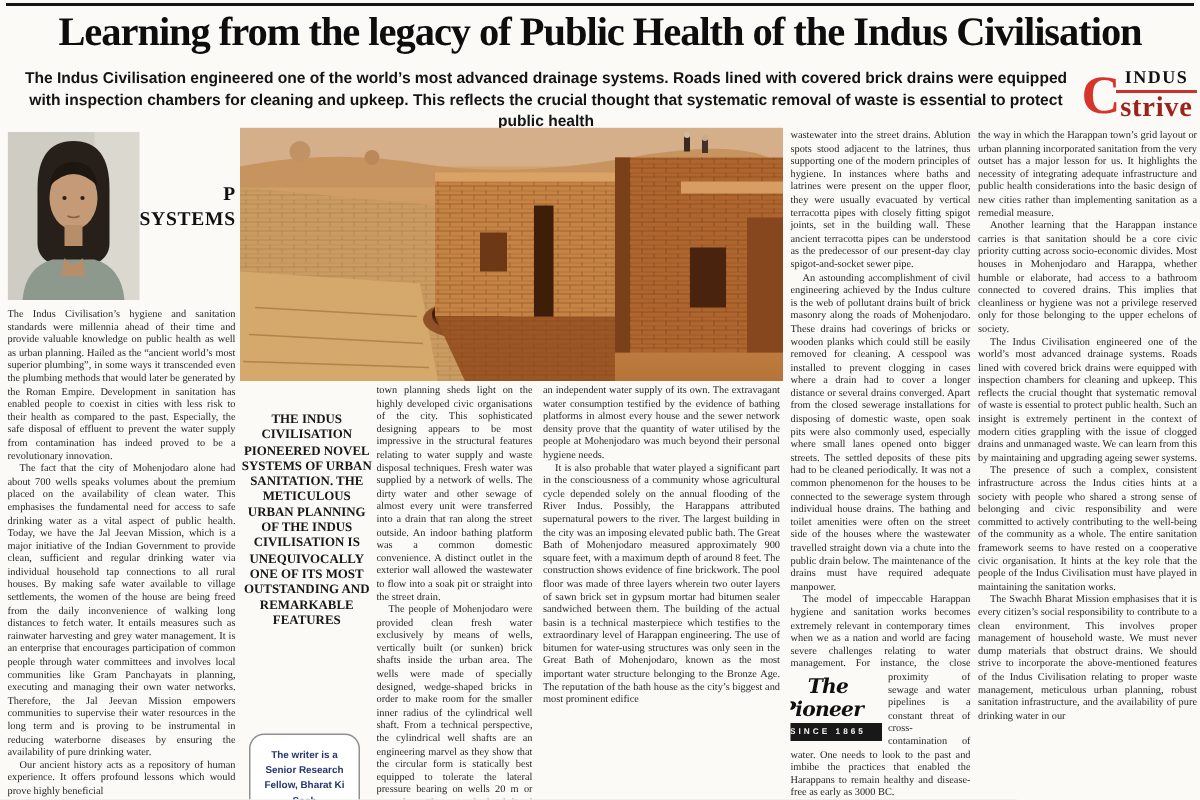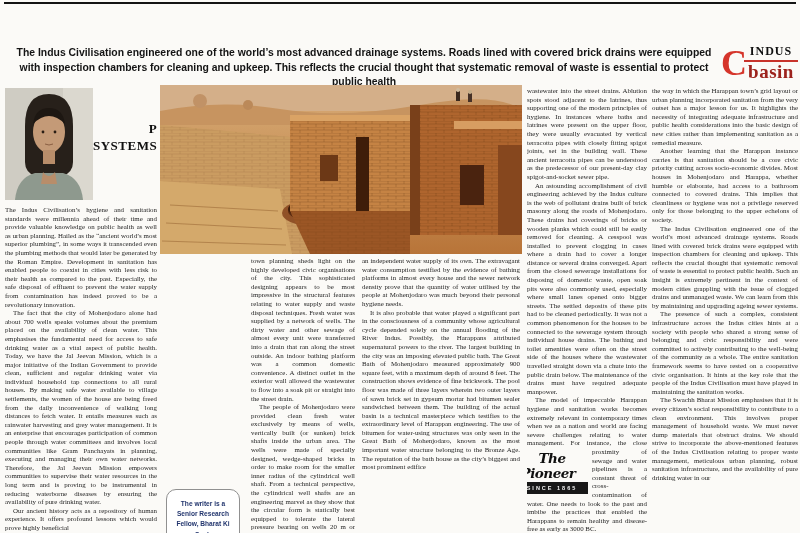--- a/index.html
+++ b/index.html
@@ -55,27 +55,28 @@
   .pioneer-since{display:block;background:#181818;color:#f4f4f4;font-family:"Liberation Sans",sans-serif;
                  font-weight:700;font-size:5.5px;letter-spacing:2px;padding:2px 0 1px;margin-top:1px;}
 </style>
 </head>
 <body>
 
 <div class="page">
 
   <div class="top-rule"></div>
 
+  <h1 class="headline">Learning from the legacy of Public Health of the Indus Civilisation</h1>
 
   <div class="standfirst">The Indus Civilisation engineered one of the world’s most advanced drainage systems. Roads lined with covered brick drains were equipped with inspection chambers for cleaning and upkeep. This reflects the crucial thought that systematic removal of waste is essential to protect public health</div>
 
   <div class="fc-logo">
     <span class="fc-c">C</span>
     <div class="fc-first">INDUS</div>
-    <div class="fc-rest">basin</div>
+    <div class="fc-rest">strive</div>
   </div>
 
   <div class="col col1">
     <div class="author-block">
       <div class="portrait">
         <svg width="88" height="112" viewBox="0 0 88 112" preserveAspectRatio="none" aria-hidden="true">
           <rect x="0" y="0" width="88" height="112" fill="#cfccc3"></rect>
           <rect x="58" y="0" width="30" height="112" fill="#dbd8cf"></rect>
           <path d="M20 38 Q20 6 44 6 Q68 6 68 38 L68 74 Q68 84 58 88 L30 88 Q20 84 20 74 Z" fill="#27201a"></path>
           <ellipse cx="44" cy="44" rx="16" ry="21" fill="#c49a77"></ellipse>
@@ -146,20 +147,21 @@
       <rect x="308" y="8" width="4" height="9" fill="#46322a"></rect>
         <circle cx="310" cy="7" r="2" fill="#cbb austere" opacity="0"></circle>
         <circle cx="310" cy="7" r="2" fill="#cbb693"></circle>
 
       <path d="M130 126 L250 126 L250 169 L150 169 Z" fill="#a05a28"></path>
       <path d="M130 126 L250 126 L250 169 L150 169 Z" fill="url(#bricks)" opacity="0.6"></path>
       <rect width="362" height="169" fill="rgba(90,35,5,0.06)"></rect>
     </svg>
   </div>
 
+  <div class="quote-col">THE INDUS CIVILISATION PIONEERED NOVEL SYSTEMS OF URBAN SANITATION. THE METICULOUS URBAN PLANNING OF THE INDUS CIVILISATION IS UNEQUIVOCALLY ONE OF ITS MOST OUTSTANDING AND REMARKABLE FEATURES</div>
 
   <div class="writer-box">The writer is a Senior Research Fellow, Bharat Ki Soch</div>
 
   <div class="col col2">
     <p>town planning sheds light on the highly developed civic organisations of the city. This sophisticated designing appears to be most impressive in the structural features relating to water supply and waste disposal techniques. Fresh water was supplied by a network of wells. The dirty water and other sewage of almost every unit were transferred into a drain that ran along the street outside. An indoor bathing platform was a common domestic convenience. A distinct outlet in the exterior wall allowed the wastewater to flow into a soak pit or straight into the street drain.</p>
     <p class="ind">The people of Mohenjodaro were provided clean fresh water exclusively by means of wells, vertically built (or sunken) brick shafts inside the urban area. The wells were made of specially designed, wedge-shaped bricks in order to make room for the smaller inner radius of the cylindrical well shaft. From a technical perspective, the cylindrical well shafts are an engineering marvel as they show that the circular form is statically best equipped to tolerate the lateral pressure bearing on wells 20 m or more deep. These circular brick-lined wells in all probability were the invention of the Harappans. Vertical water supply systems were practically unknown even in the cities of contemporary Egypt or Mesopotamia. It is estimated that Mohenjodaro must have been serviced by around 700 wells, with an average frequency of one in every third</p>
   </div>
 
   <div class="col col3">
     <p>an independent water supply of its own. The extravagant water consumption testified by the evidence of bathing platforms in almost every house and the sewer network density prove that the quantity of water utilised by the people at Mohenjodaro was much beyond their personal hygiene needs.</p>

